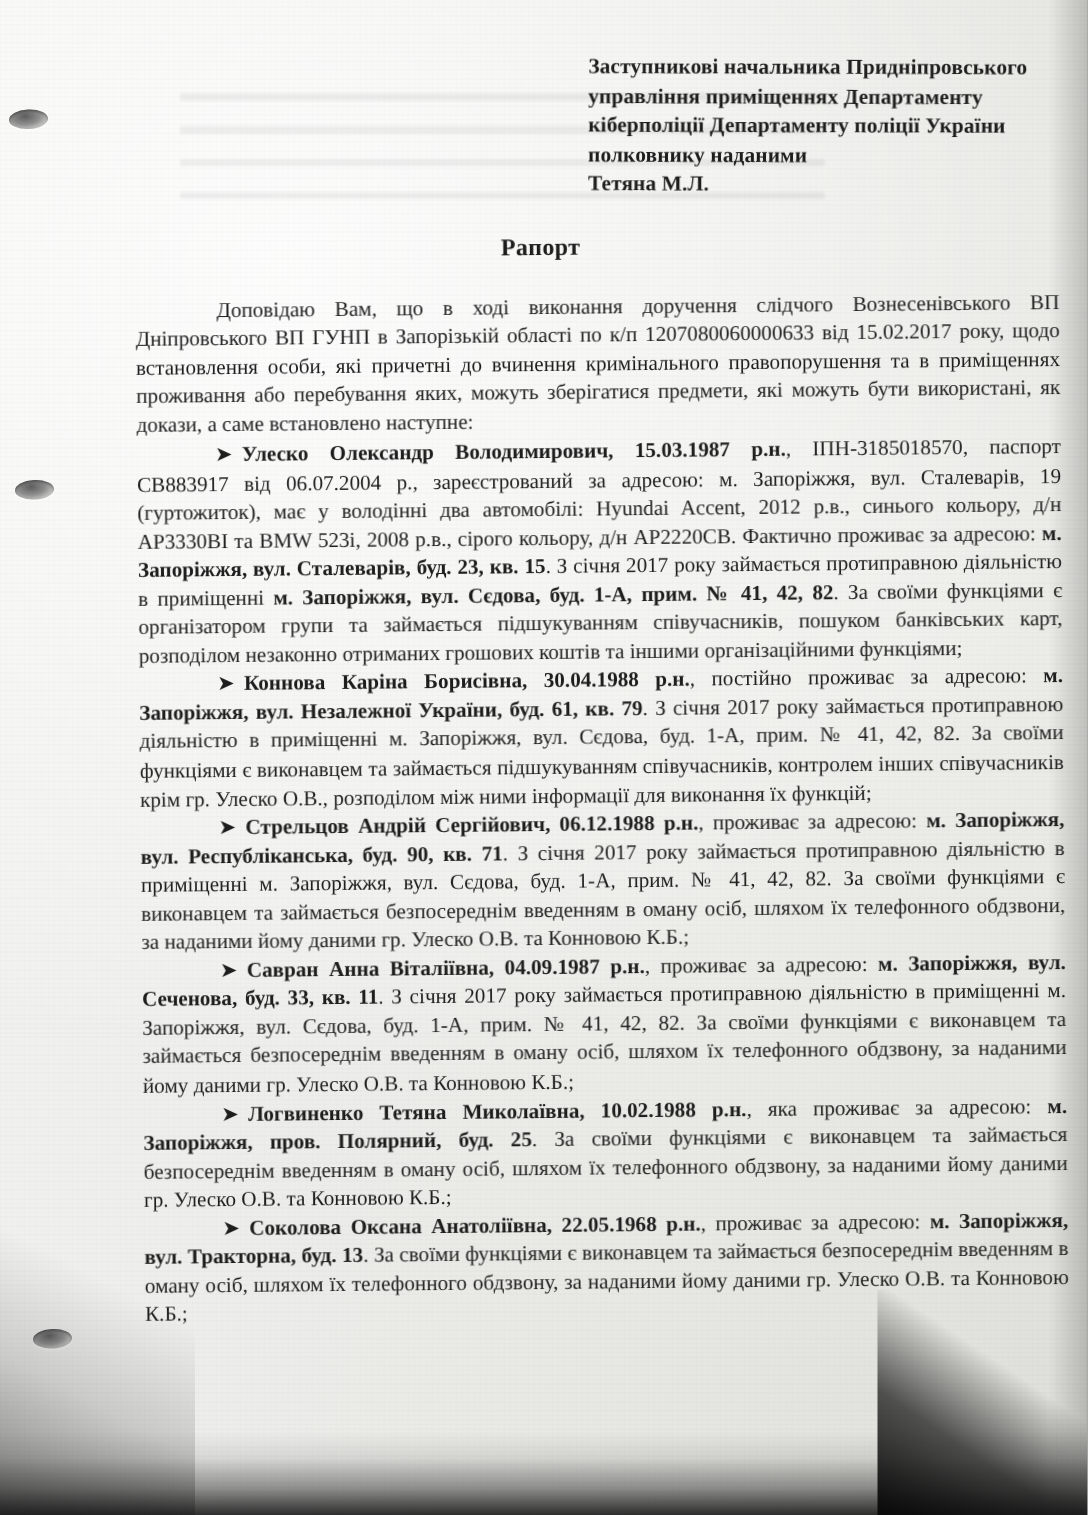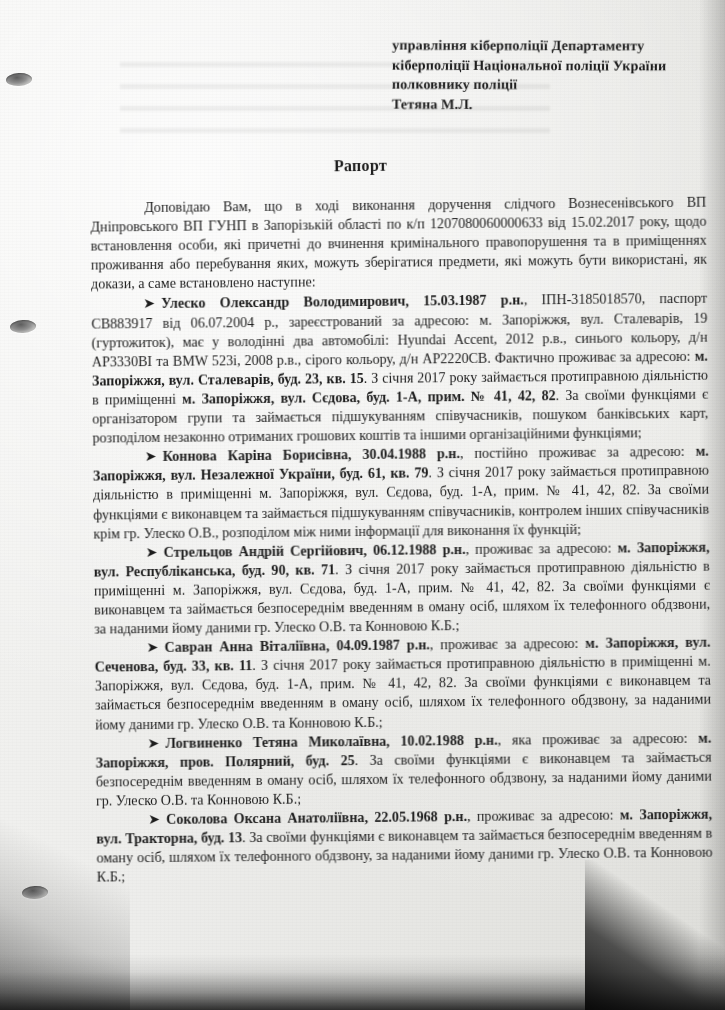--- a/index.html
+++ b/index.html
@@ -169,23 +169,24 @@
 
 <div id="page">
 
   <div class="paper-tone"></div>
   <div class="paper-grain"></div>
   <div class="showthrough"></div>
 
   <div class="content ink">
 
     <div class="addressee">
-      <div>управління кіберполіції Департаменту</div>
-      <div>кіберполіції Національної поліції України</div>
-      <div>полковнику поліції</div>
+      <div>Заступникові начальника Придніпровського</div>
+      <div>управління приміщеннях Департаменту</div>
+      <div>кіберполіції Департаменту поліції України</div>
+      <div>полковнику наданими</div>
       <div>Тетяна М.Л.</div>
     </div>
 
     <div class="doc-title">Рапорт</div>
 
     <div class="body-block">
 
       <p class="para">Доповідаю Вам, що в ході виконання доручення слідчого Вознесенівського ВП Дніпровського ВП ГУНП в Запорізькій області по к/п 1207080060000633 від 15.02.2017 року, щодо встановлення особи, які причетні до вчинення кримінального правопорушення та в приміщеннях проживання або перебування яких, можуть зберігатися предмети, які можуть бути використані, як докази, а саме встановлено наступне:</p>
 
       <p class="entry">

